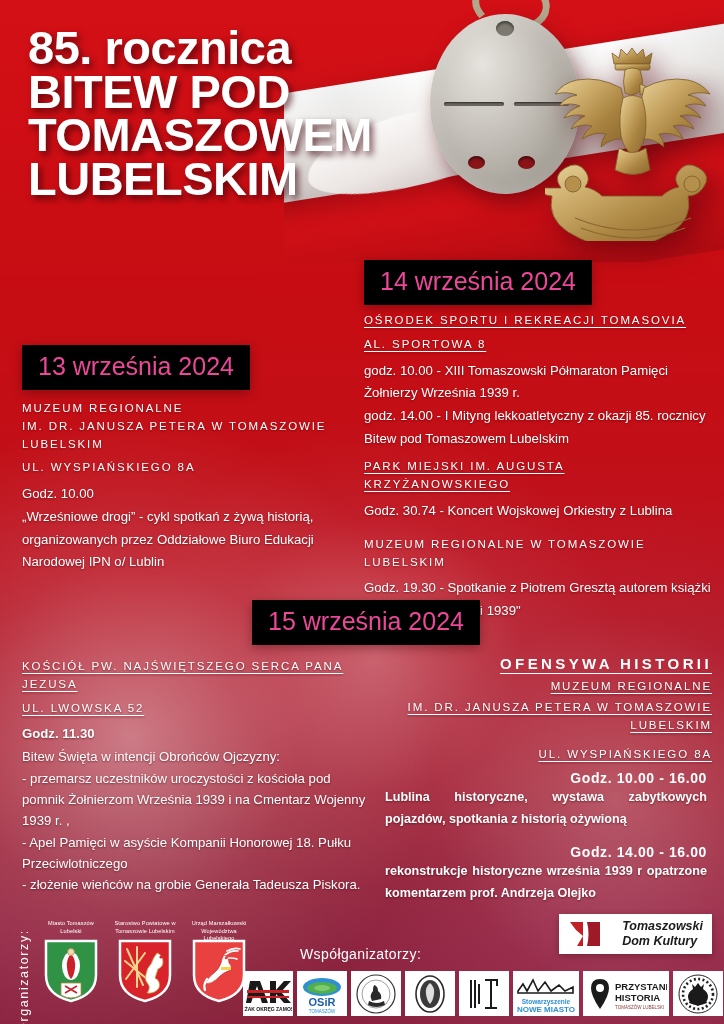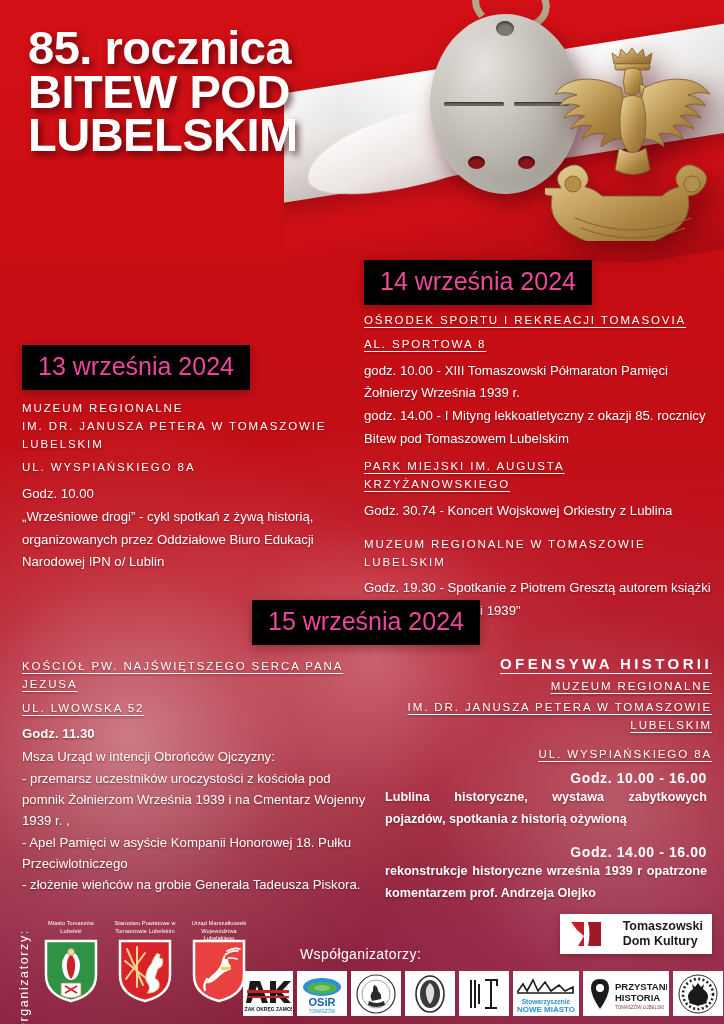--- a/index.html
+++ b/index.html
@@ -191,20 +191,21 @@
 
   .wsp-label {
     position:absolute; left:300px; top:40px;
     font-size:14px; color:#fff; letter-spacing:0.4px;
   }
   .tdk-logo {
     position:absolute; right:12px; top:8px;
     background:#fff; padding:5px 9px;
     display:flex; align-items:center; gap:20px;
     box-shadow:0 2px 7px rgba(60,0,10,0.35);
+    font-style:italic;
   }
   .tdk-mark { width:34px; height:28px; flex:0 0 auto; }
   .tdk-text {
     font-size:12.5px; font-weight:bold; color:#1b1b1b; line-height:1.18;
     text-align:left; white-space:nowrap;
   }
   .partners {
     position:absolute; left:243px; bottom:8px;
     display:flex; gap:4px; align-items:stretch;
   }
@@ -271,20 +272,21 @@
     </g>
     <g fill="none" stroke="#8a6730" stroke-width="1.1">
       <path d="M30 182 q58 24 116 0"></path>
       <path d="M36 192 q52 20 104 0"></path>
     </g>
   </svg>
 
   <div class="title">
     <span class="l1">85. rocznica</span>
     <span class="l2">BITEW POD</span>
+    <span class="l3">TOMASZOWEM</span>
     <span class="l4">LUBELSKIM</span>
   </div>
 
   <div class="date-chip" id="chip13">13 września 2024</div>
   <div class="blk" id="blk13">
     <div class="venue" style="white-space:pre-line;">MUZEUM REGIONALNE
 IM. DR. JANUSZA PETERA W TOMASZOWIE LUBELSKIM</div>
     <div class="venue">UL. WYSPIAŃSKIEGO 8A</div>
     <div class="body">Godz. 10.00</div>
     <div class="body">„Wrześniowe drogi” - cykl spotkań z żywą historią, organizowanych przez Oddziałowe Biuro Edukacji Narodowej IPN o/ Lublin</div>
@@ -303,21 +305,21 @@
     <div class="venue">MUZEUM REGIONALNE W TOMASZOWIE LUBELSKIM</div>
     <div class="body">Godz. 19.30 - Spotkanie z Piotrem Gresztą autorem książki</div>
     <div class="body">"Tomaszów Lubelski 1939"</div>
   </div>
 
   <div class="date-chip" id="chip15">15 września 2024</div>
   <div class="blk" id="blk15">
     <div class="venue u">KOŚCIÓŁ PW. NAJŚWIĘTSZEGO SERCA PANA JEZUSA</div>
     <div class="venue u">UL. LWOWSKA 52</div>
     <div class="body bold">Godz. 11.30</div>
-    <div class="body tight">Msza Urząd w intencji Obrońców Ojczyzny:</div>
+    <div class="body tight">Bitew Święta w intencji Obrońców Ojczyzny:</div>
     <div class="body tight">- przemarsz uczestników uroczystości z kościoła pod pomnik Żołnierzom Września 1939 i na Cmentarz Wojenny 1939 r. ,</div>
     <div class="body tight">- Apel Pamięci w asyście Kompanii Honorowej 18. Pułku Przeciwlotniczego</div>
     <div class="body tight">- złożenie wieńców na grobie Generała Tadeusza Piskora.</div>
   </div>
 
   <div class="blk" id="blkOfens">
     <div class="oh">OFENSYWA HISTORII</div>
     <div class="venue u" style="margin-top:6px;">MUZEUM REGIONALNE</div>
     <div class="venue u" style="margin-top:-3px;">IM. DR. JANUSZA PETERA W TOMASZOWIE LUBELSKIM</div>
     <div class="venue u" style="margin-top:12px;">UL. WYSPIAŃSKIEGO 8A</div>

